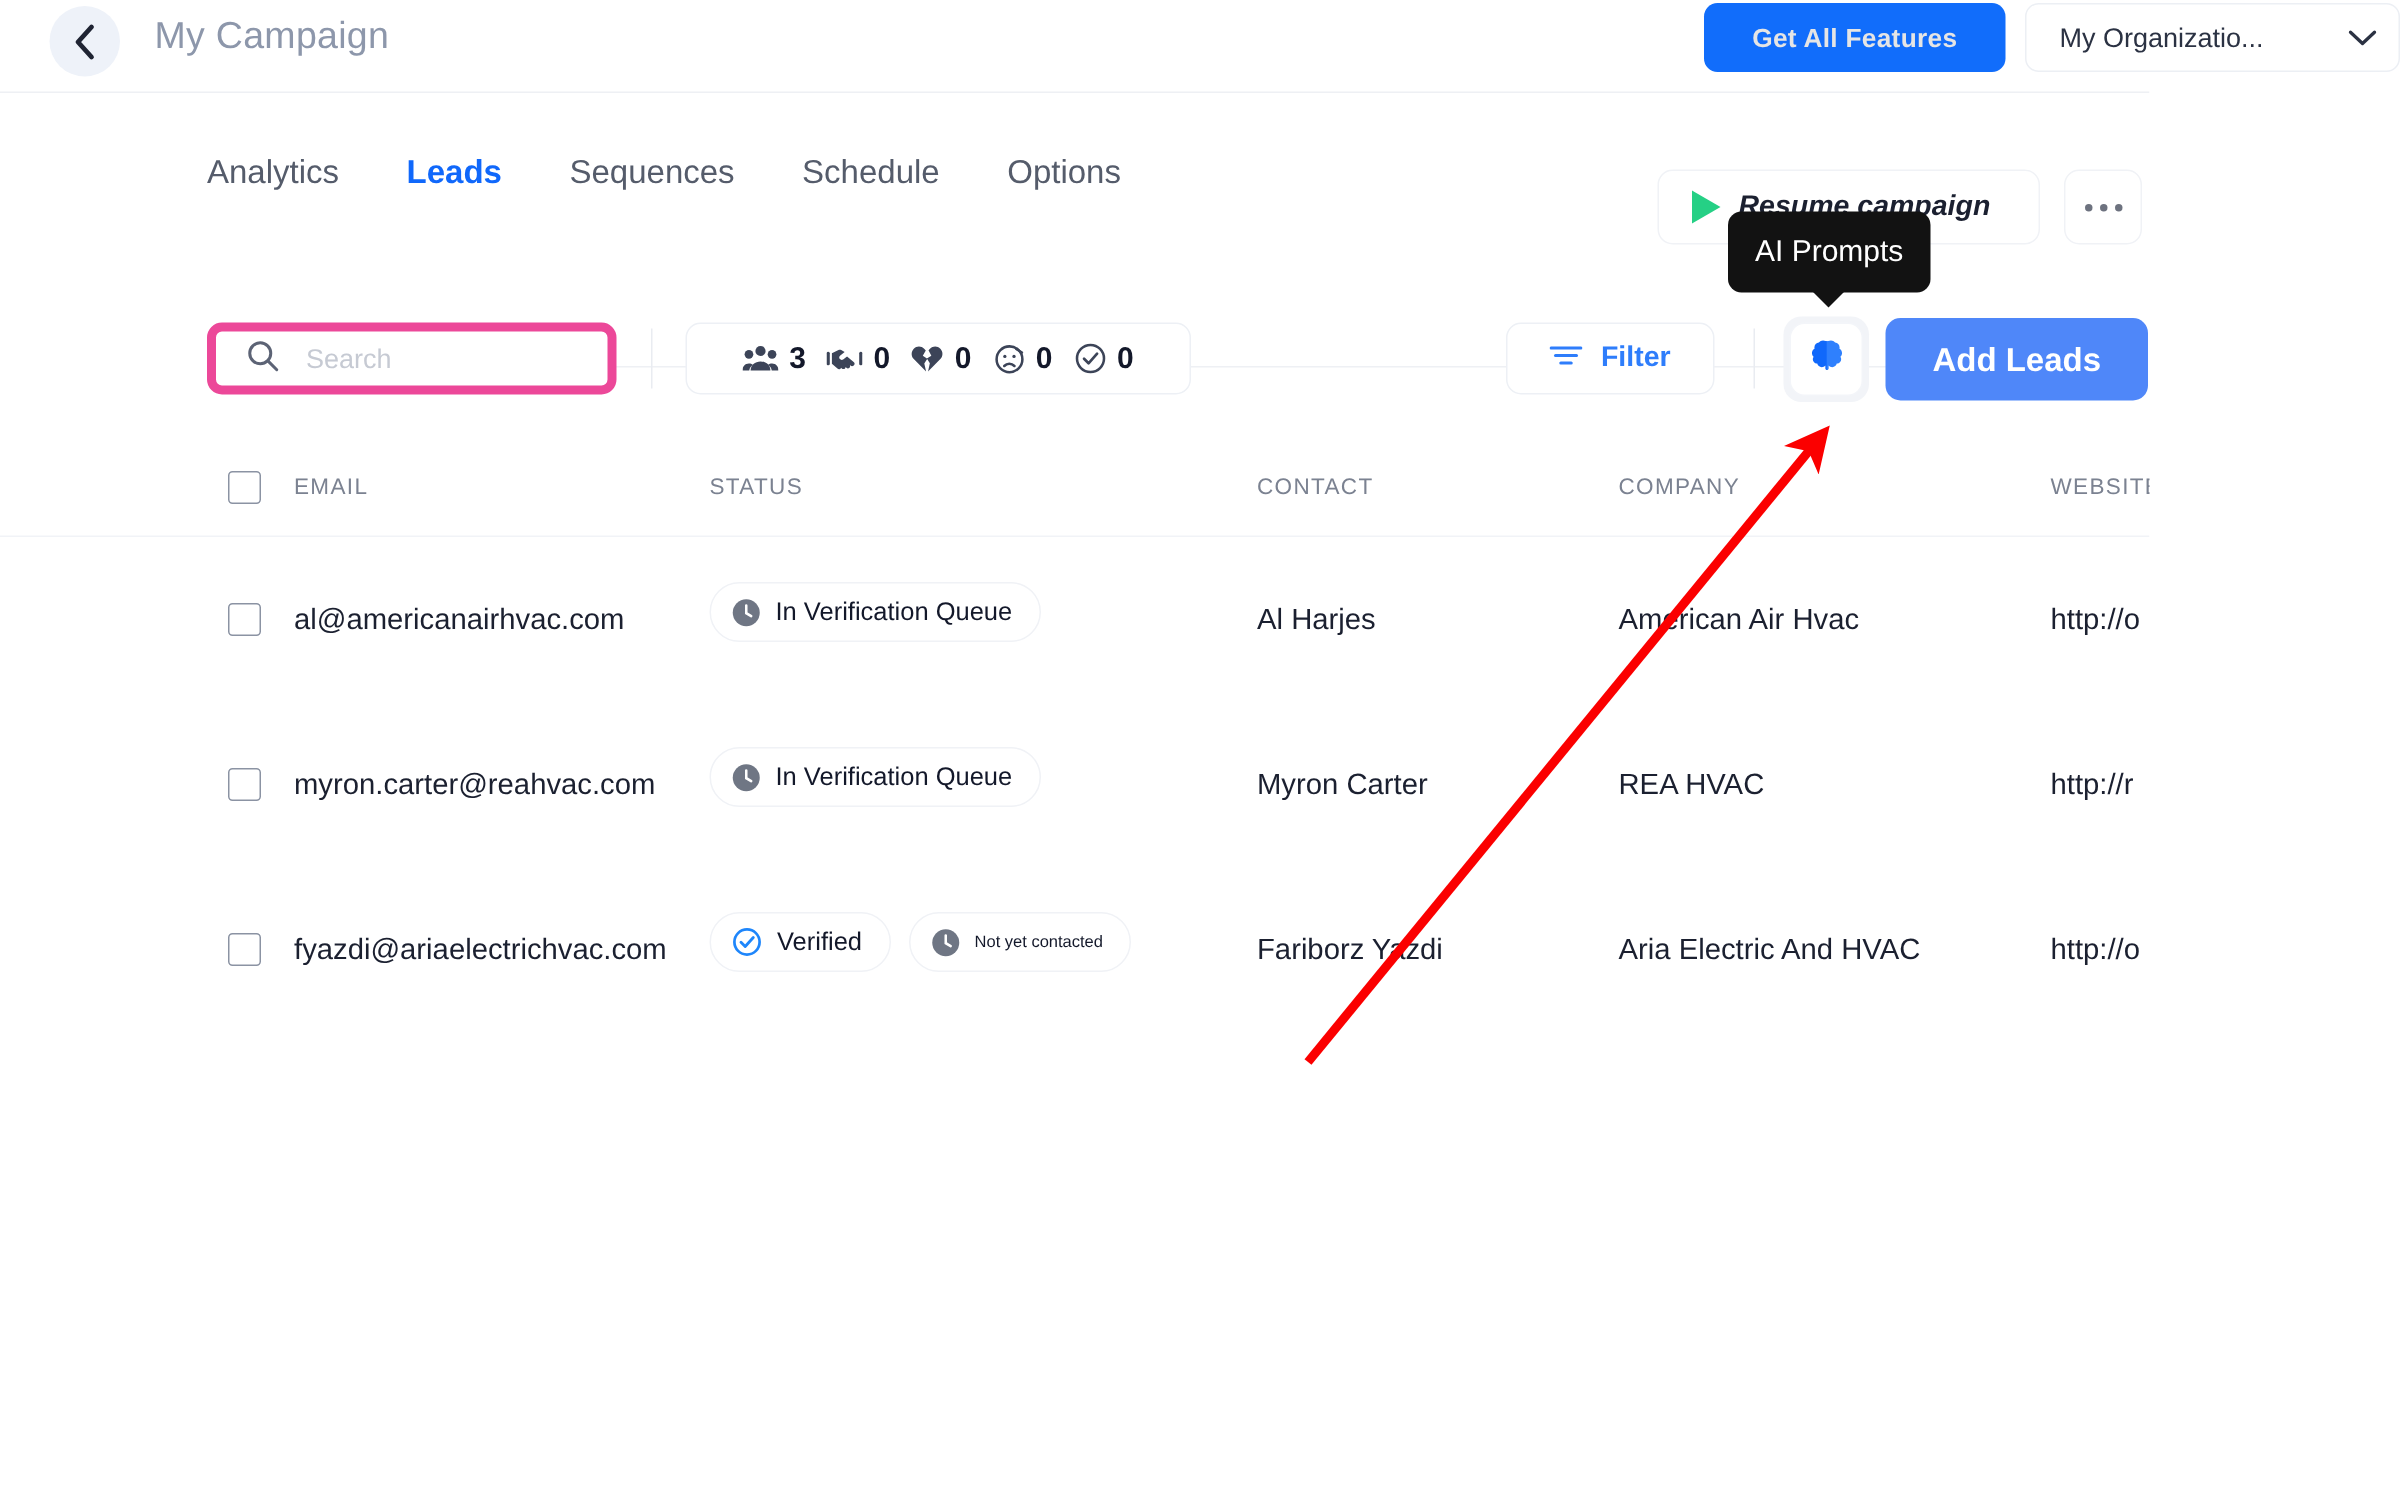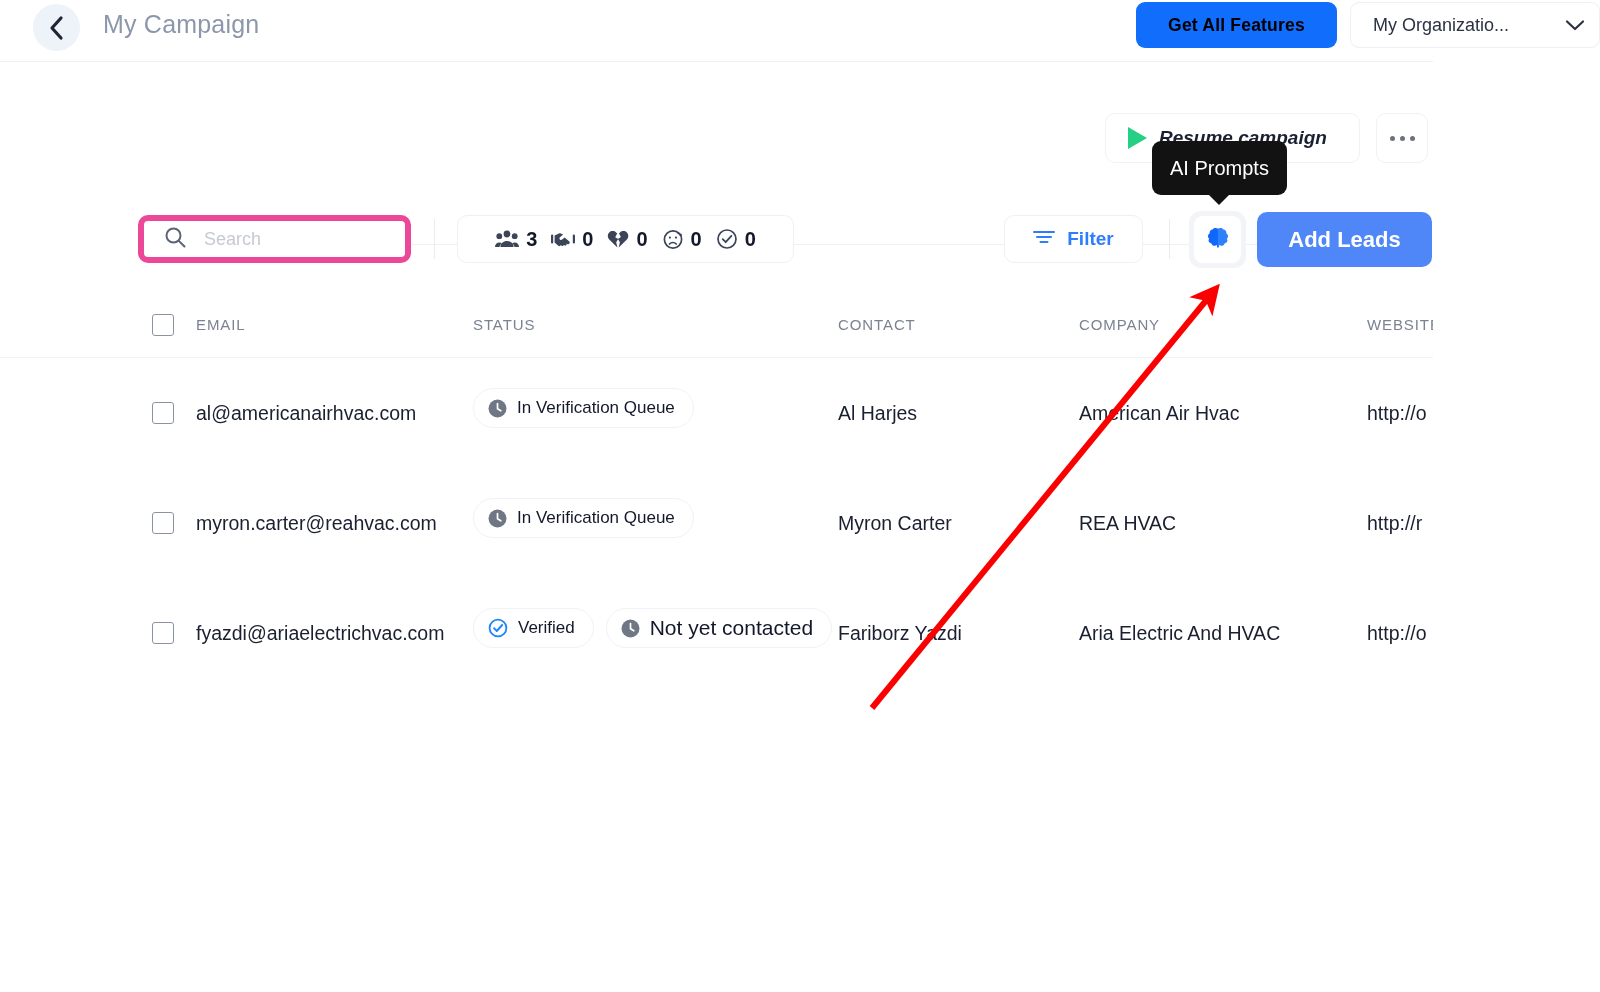--- a/index.html
+++ b/index.html
@@ -36,21 +36,21 @@
   }
   .back-btn svg { display:block; }
   .campaign-title {
     position: absolute; left: 103px; top: 10px;
     font-size: 25px; color: #8d97ab; letter-spacing: .2px;
     font-weight: 400;
   }
   .get-features {
     position: absolute; left: 1136px; top: 2px;
     width: 201px; height: 46px;
-    background: #116dfb; color: #000000;
+    background: #116dfb; color: #e5e5e5;
     border: none; border-radius: 9px;
     font-family: "Liberation Sans", sans-serif;
     font-size: 17.5px; font-weight: 700;
     cursor: pointer;
     letter-spacing: .2px;
   }
   .org-select {
     position: absolute; left: 1350px; top: 2px;
     width: 250px; height: 46px;
     background: #fff; border: 1px solid #eceff4; border-radius: 9px;
@@ -203,21 +203,21 @@
   .trow .chk { top: 44px; }
   .td {
     top: 44px; font-size: 19.5px; color: #1b2030; white-space: nowrap;
   }
   .status-cell { position:absolute; left: 473px; top: 30px; display: flex; gap: 12px; }
   .badge {
     height: 40px; border: 1px solid #f0f2f6; border-radius: 20px; background:#fff;
     display: inline-flex; align-items: center; gap: 10px; padding: 0 18px 0 14px;
     font-size: 17px; color: #13182a; white-space: nowrap;
   }
-  .badge.small { font-size: 21px; }
+  .badge.small { font-size: 11px; }
   .badge svg { display:block; flex: none; }
 
   
   .arrow-layer { position:absolute; left:0; top:0; width:1600px; height:992px; pointer-events:none; z-index: 80; }
 </style>
 </head>
 <body>
 
 <div id="root">
   <div class="app-clip">
@@ -227,20 +227,27 @@
         <span>
           <svg width="17" height="26" viewBox="0 0 17 26" fill="none">
             <path d="M13 3 L4 13 L13 23" stroke="#1f2433" stroke-width="3.2" stroke-linecap="round" stroke-linejoin="round"></path>
           </svg>
         </span>
       </div>
       <div class="campaign-title">My Campaign</div>
     </div>
 
     <div class="tabs-wrap">
+      <div class="tabs">
+        <div class="tab">Analytics</div>
+        <div class="tab active">Leads</div>
+        <div class="tab">Sequences</div>
+        <div class="tab">Schedule</div>
+        <div class="tab">Options</div>
+      </div>
       <div class="tab-underline"></div>
       <div class="tabs-divider"></div>
     </div>
 
     <div class="resume-btn">
       <span class="play-tri"></span>
       <span class="label">Resume campaign</span>
     </div>
 
     <div class="more-btn">

